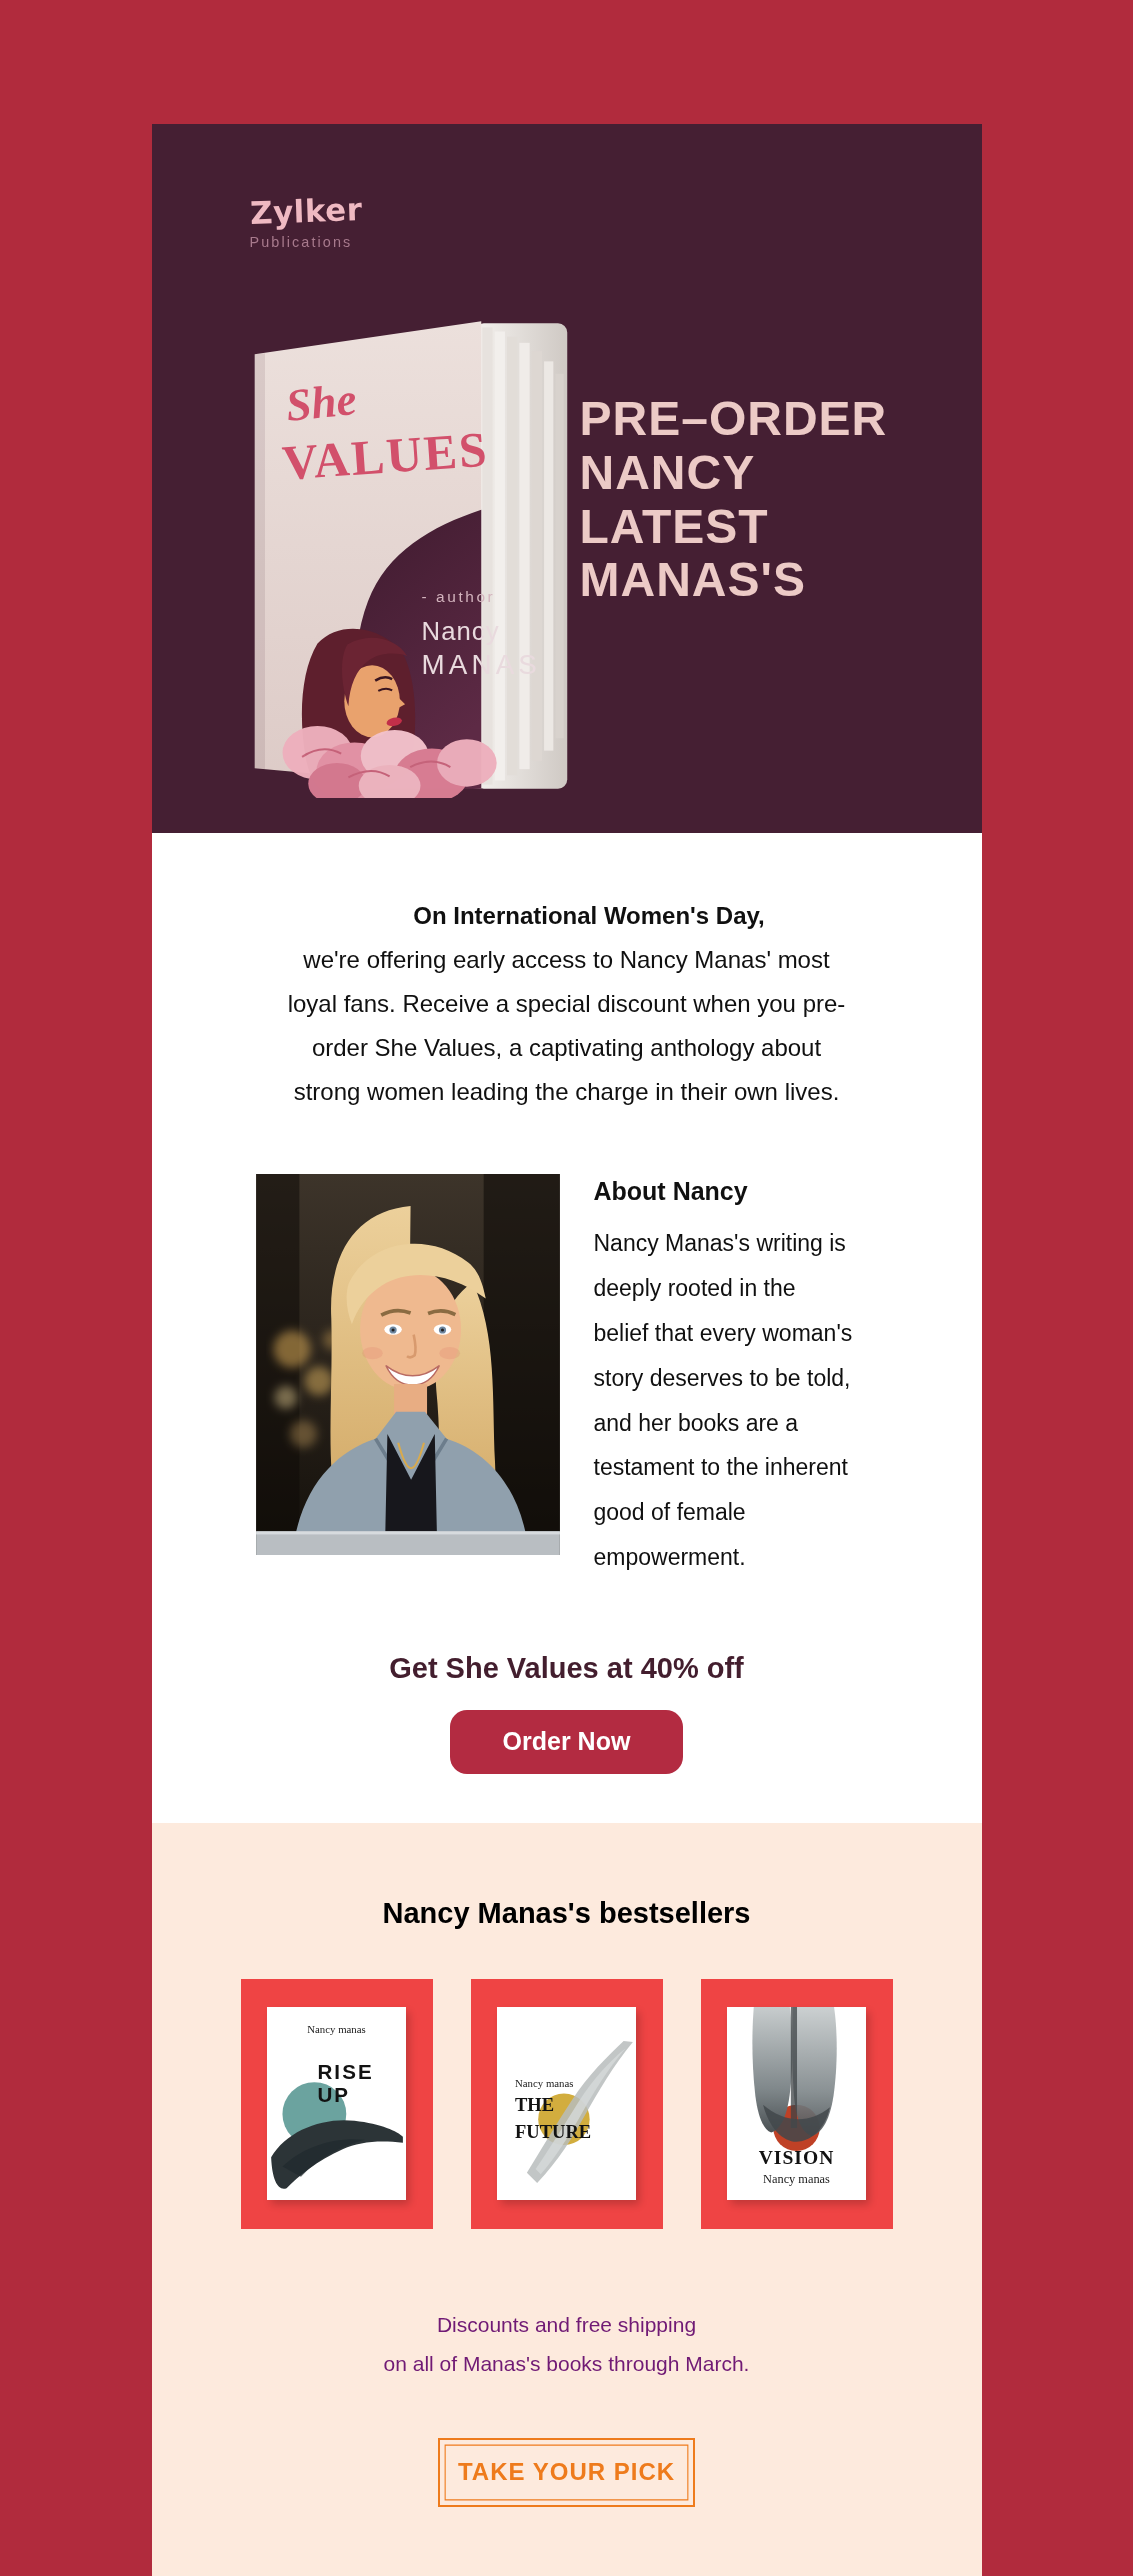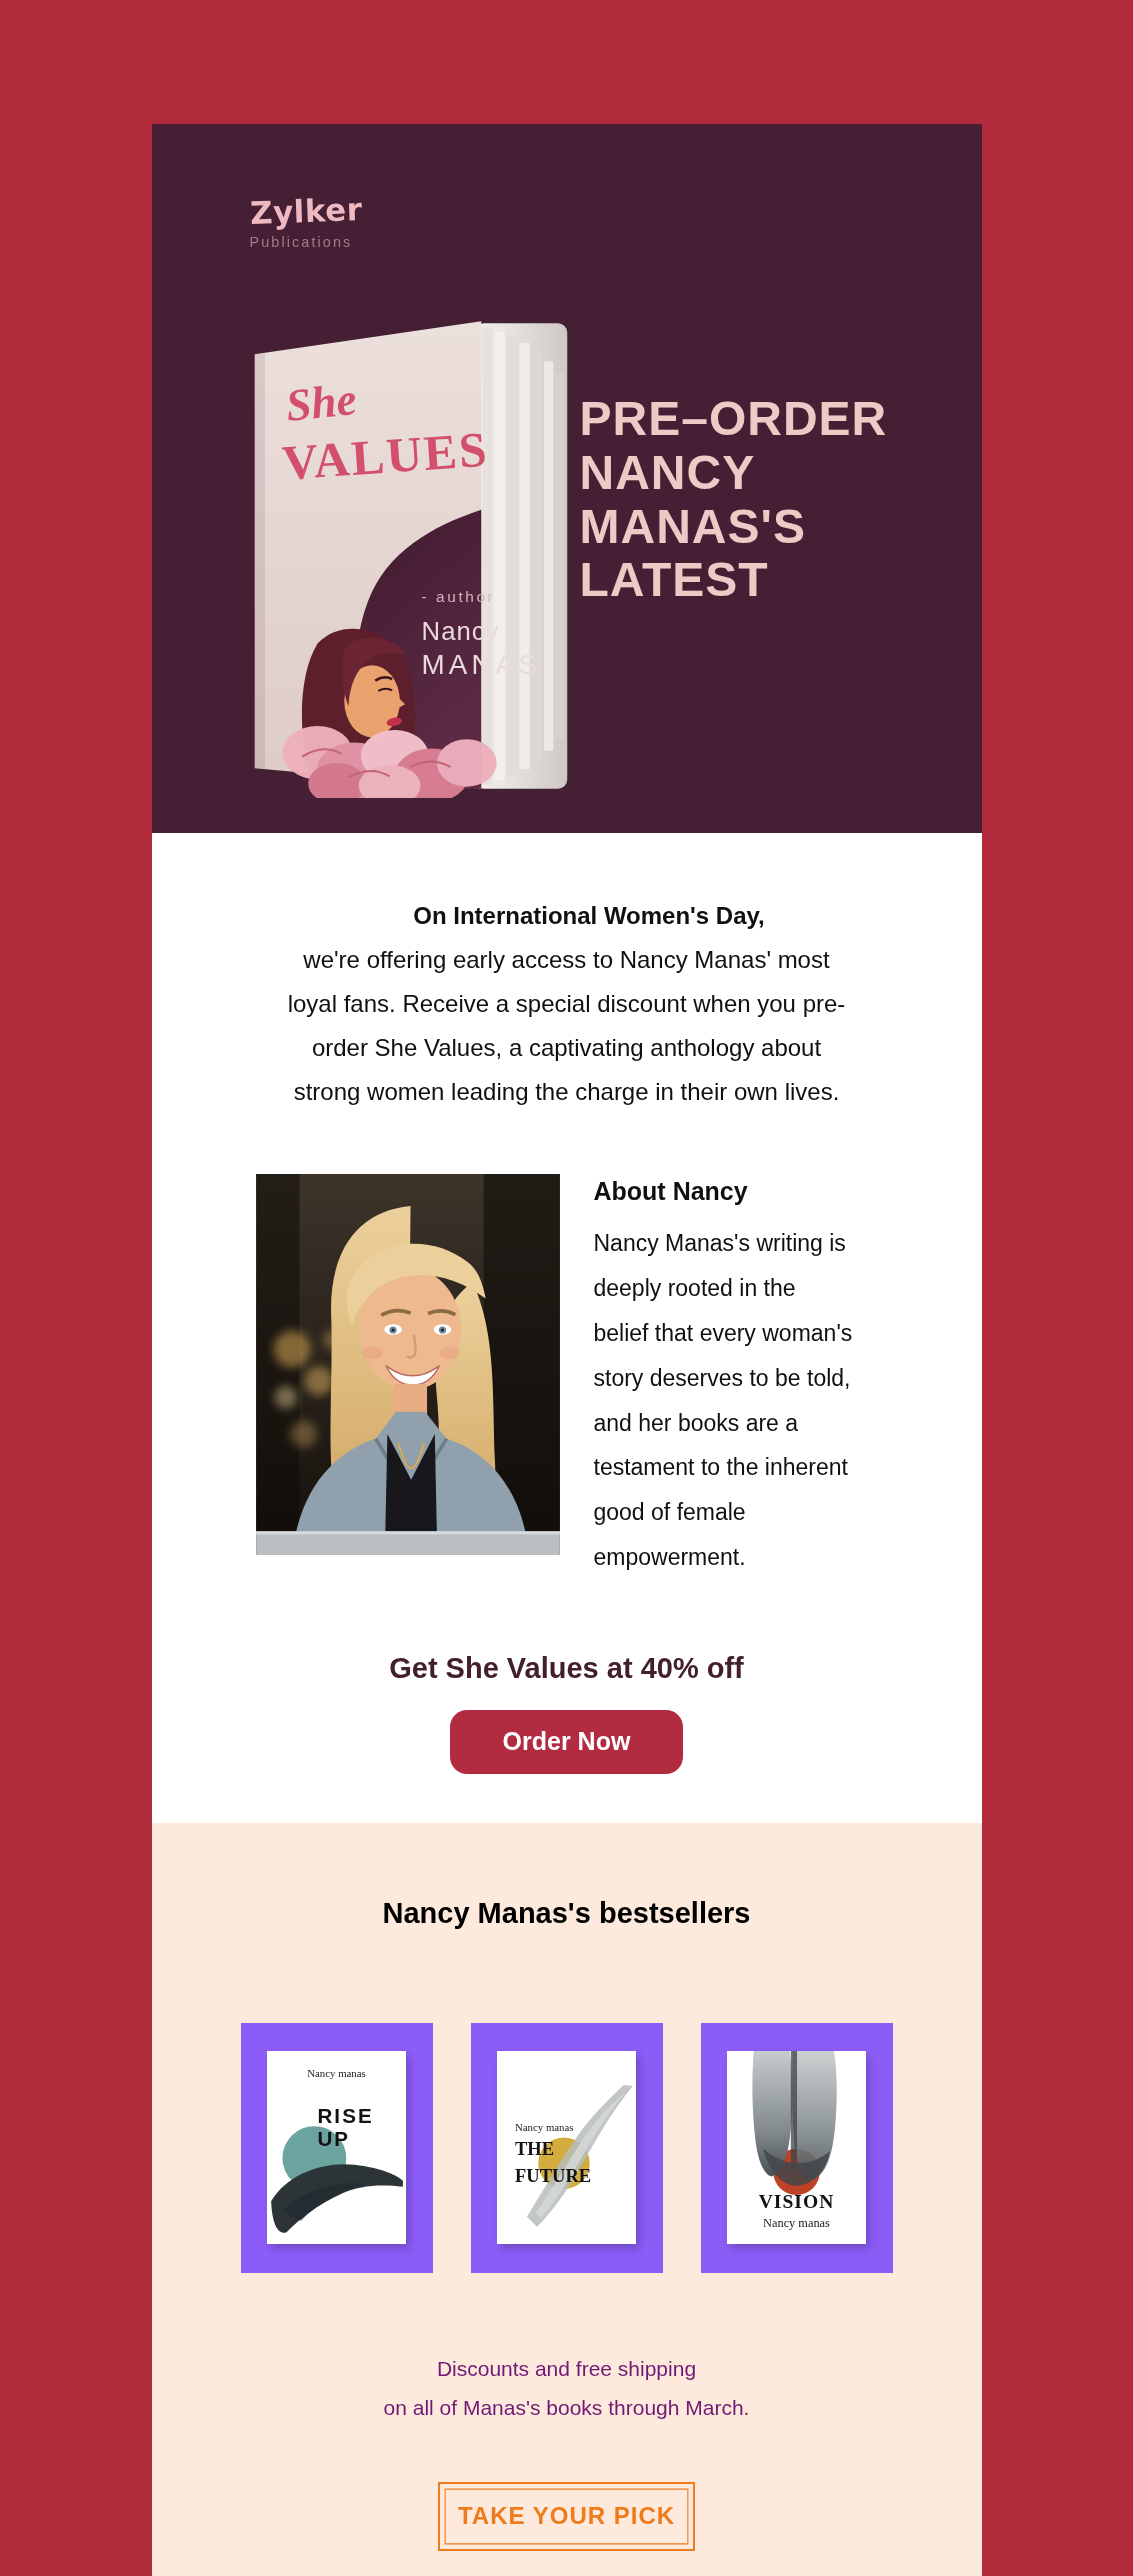--- a/index.html
+++ b/index.html
@@ -39,21 +39,21 @@
   .order-btn{
     display:block;margin:25px auto 0;width:233px;height:64px;
     background:#b32b41;border:none;border-radius:17px;cursor:pointer;
     color:#ffffff;font-size:25px;font-weight:bold;font-family:"Liberation Sans",sans-serif;
   }
 
   
   .section-peach{background:#fdeadd;padding:74px 0 81px;}
   .best-heading{text-align:center;font-size:29px;font-weight:bold;color:#000000;}
   .cards{display:flex;justify-content:center;gap:38px;margin-top:49px;}
-  .card{width:192px;height:250px;background:#8b5cf6;display:flex;align-items:center;justify-content:center;margin-top:44px;}
+  .card{width:192px;height:250px;background:#ef4444;display:flex;align-items:center;justify-content:center;}
   .cover{width:139px;height:193px;background:#ffffff;box-shadow:3.6px 4.6px 8.2px rgba(0,0,0,.20);}
   .promo{margin-top:77px;text-align:center;font-size:21px;line-height:1.85;color:#701a75;}
   .pick-btn{
     display:block;margin:54px auto 0;width:257px;height:69px;background:transparent;
     border:2.1px solid #ee7b1c;box-shadow:inset 0 0 0 4.6px #fdeadd,inset 0 0 0 5.7px #ee7b1c;
     color:#ee7b1c;font-size:24px;font-weight:bold;letter-spacing:1px;cursor:pointer;
     font-family:"Liberation Sans",sans-serif;
   }
 
   .serif{font-family:"Liberation Serif",serif;}
@@ -128,22 +128,22 @@
       </g>
 
       <text x="352" y="560" font-size="30" letter-spacing="5" fill="#d3b3bd" font-family="Liberation Sans, sans-serif">- author</text>
       <text x="352" y="634" font-size="50" letter-spacing="2" fill="#e9dade" font-family="Liberation Sans, sans-serif">Nancy</text>
       <text x="352" y="700" font-size="54" letter-spacing="8" fill="#e9dade" font-family="Liberation Sans, sans-serif">MANAS</text>
     </svg>
 
     <div class="hero-title">
       <div>PRE–ORDER</div>
       <div>NANCY</div>
+      <div>LATEST</div>
       <div>MANAS'S</div>
-      <div>LATEST</div>
     </div>
   </div>
 
   <div class="section-white">
     <p class="intro"><span class="b">On International Women's Day,</span><br>
       <span>we're offering early access to Nancy Manas' most loyal fans. Receive a special discount when you pre-order She Values, a captivating anthology about strong women leading the charge in their own lives.</span>
     </p>
 
     <div class="about-row">
 

